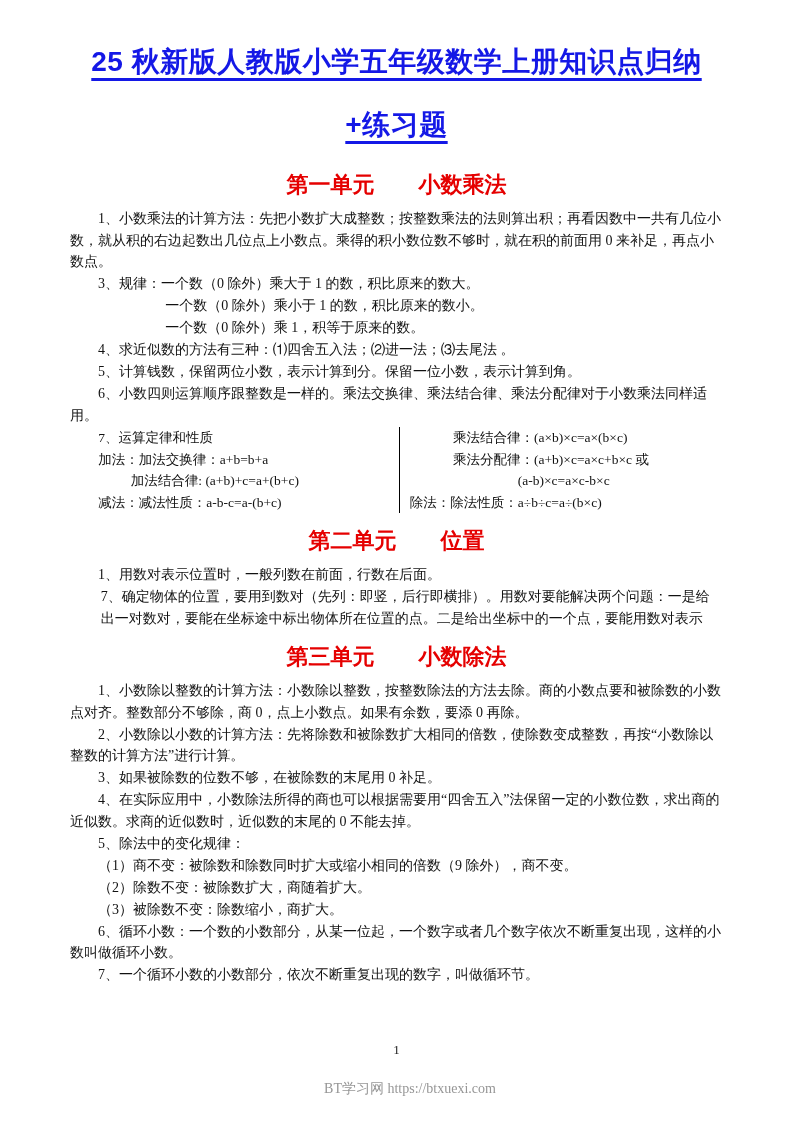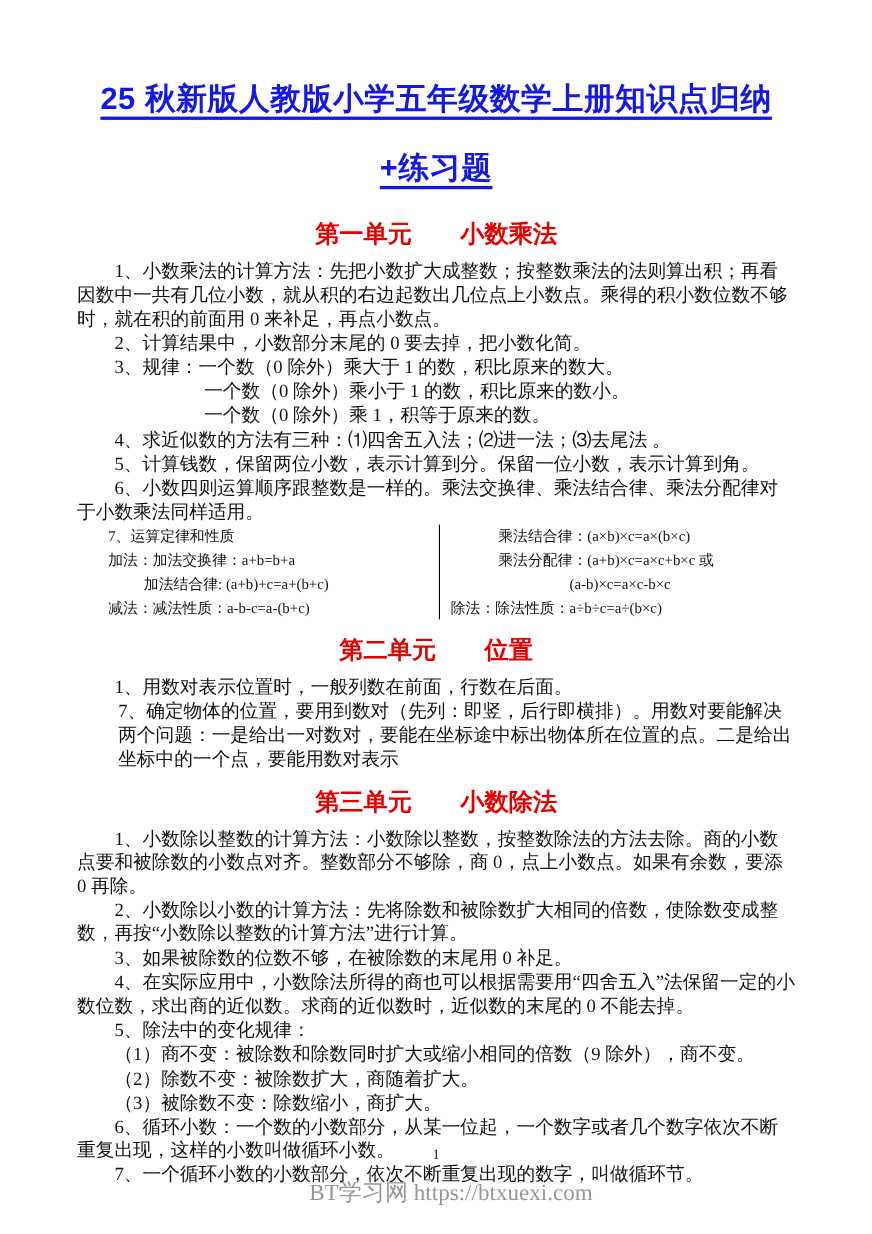--- a/index.html
+++ b/index.html
@@ -4,42 +4,42 @@
 <style>
   * { margin:0; padding:0; box-sizing:border-box; }
   html, body { background:#ffffff; }
   body {
     width:793px; height:1122px; margin:0 auto;
     font-family:"Liberation Serif","DejaVu Serif",serif;
     color:#111;
   }
   .page {
     position:relative; width:793px; height:1122px;
-    padding:72px 70px 0 70px; background:#ffffff; overflow:hidden;
+    padding:44px 70px 0 70px; background:#ffffff; overflow:hidden;
   }
   .doc-title {
     text-align:center;
     font-family:"Liberation Sans","DejaVu Sans",sans-serif;
     font-weight:700; font-size:28px; line-height:1.25;
     color:var(--title-blue,#1418e6);
     text-decoration:underline;
     text-decoration-thickness:2.5px;
     text-underline-offset:7px;
     margin-bottom:28px;
     letter-spacing:0.5px;
   }
   .unit-heading {
     text-align:center; font-size:22px; font-weight:700;
     color:var(--heading-red,#e50000);
     margin:13px 0 8px 0;
     font-family:"Liberation Serif","DejaVu Serif",serif;
   }
   .paras { }
   .para {
-    font-size:17px; line-height:21.5px;
+    font-size:14px; line-height:21.5px;
     text-indent:2em; margin:0.5px 0;
   }
   .para.sub  { text-indent:6.8em; }
   .para.hang { text-indent:0; padding-left:2.2em; }
 
   .laws { display:flex; margin:1px 0 3px 0;justify-content:space-between; }
   .laws-col { font-size:13.5px; line-height:21.5px; }
   .laws-col.left  { width:50.5%; border-right:1.6px solid #000; padding-right:6px; }
   .laws-col.right { flex:1; padding-left:10px; }
   .law-line { white-space:nowrap; }
@@ -48,40 +48,39 @@
   .law-line.i4  { padding-left:4.5em; }
   .law-line.i8  { padding-left:8em; }
   .law-line.i10 { padding-left:10.8em; }
 
   .page-number {
     position:absolute; left:0; right:0; bottom:64px;
     text-align:center; font-size:13px; color:#222;
   }
   .footer {
     position:absolute; left:0; right:0; bottom:24px;
-    text-align:center; font-size:21px;
+    text-align:center; font-size:14px;
     color:var(--footer-gray,#969696);
     font-family:"Liberation Serif","DejaVu Serif",serif;
     margin-left:27px;
   }
 </style>
 </head>
 <body>
 
 <div class="page">
 
   <h1 class="doc-title">25 秋新版人教版小学五年级数学上册知识点归纳</h1>
   <h1 class="doc-title">+练习题</h1>
 
   <h2 class="unit-heading">第一单元　　小数乘法</h2>
   <div class="paras">
 
       <p class="para">1、小数乘法的计算方法：先把小数扩大成整数；按整数乘法的法则算出积；再看因数中一共有几位小数，就从积的右边起数出几位点上小数点。乘得的积小数位数不够时，就在积的前面用 0 来补足，再点小数点。</p>
 
-      <p class="para">2、计算结果中，小数部分末尾的 0 要去掉，把小数化简。</p>
 
       <p class="para">3、规律：一个数（0 除外）乘大于 1 的数，积比原来的数大。</p>
 
       <p class="para sub">一个数（0 除外）乘小于 1 的数，积比原来的数小。</p>
 
       <p class="para sub">一个数（0 除外）乘 1，积等于原来的数。</p>
 
       <p class="para">4、求近似数的方法有三种：⑴四舍五入法；⑵进一法；⑶去尾法 。</p>
 
       <p class="para">5、计算钱数，保留两位小数，表示计算到分。保留一位小数，表示计算到角。</p>

